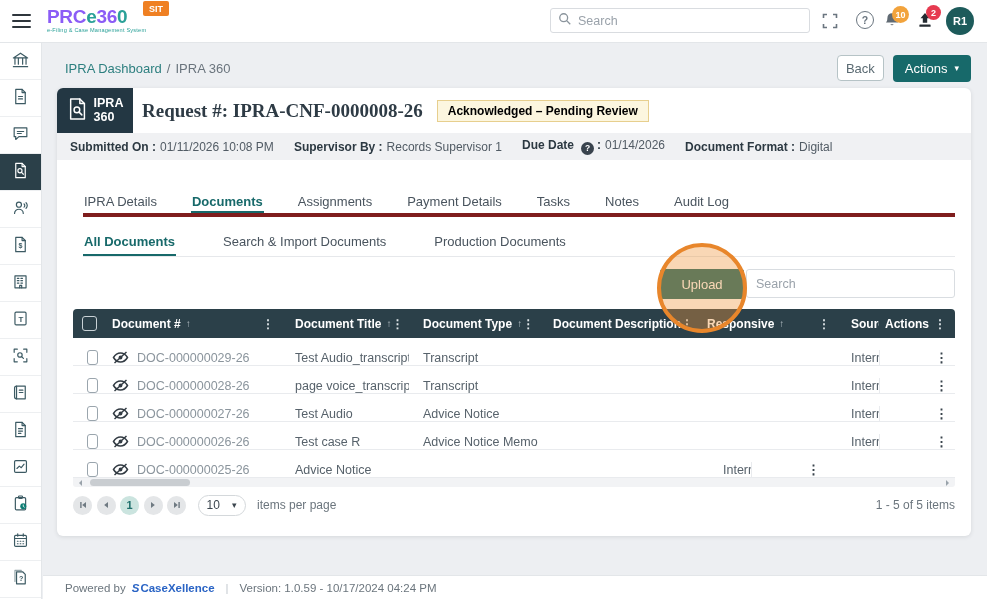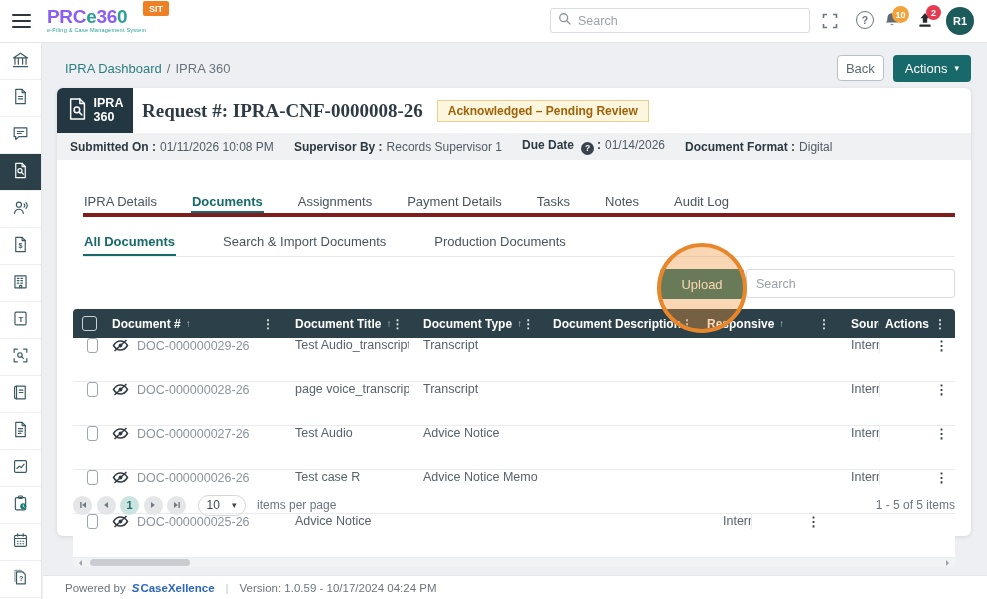--- a/index.html
+++ b/index.html
@@ -35,21 +35,21 @@
   .crumb-cur{color:#6a747d}
   .btn-back{margin-left:auto;width:47px;height:26px;background:#fff;border:1px solid #b6c3c6;border-radius:4px;color:#5a6a72;font-size:13px;display:flex;align-items:center;justify-content:center;cursor:pointer}
   .btn-actions{margin-left:9px;height:27px;background:#17696a;border-radius:4px;color:#fff;font-size:13px;padding:0 12px;display:flex;align-items:center;gap:7px;cursor:pointer}
   .caret{font-size:9px;line-height:1}
   
   .card{position:absolute;left:14px;right:16px;top:45px;height:448px;background:#fff;border-radius:6px;box-shadow:0 1px 4px rgba(40,50,60,.12)}
   .card-head{height:45px;display:flex;align-items:center}
   .ipra-badge{width:76px;height:45px;background:#233743;border-radius:6px 0 0 0;display:flex;align-items:center;justify-content:center;gap:5px;color:#fff;flex:none}
   .ipra-badge .txt{font-size:12.5px;font-weight:700;line-height:1.1}
   .req-title{margin-left:9px;font-family:"Liberation Serif",serif;font-weight:700;font-size:19px;color:#2e3b45;white-space:nowrap}
-  .status-badge{margin-left:14px;background:#fcf6df;border:1px solid #e7cf8e;border-radius:0;color:#a16207;font-size:12px;font-weight:700;padding:3px 10px;white-space:nowrap}
+  .status-badge{margin-left:14px;background:#fcf6df;border:1px solid #e7cf8e;border-radius:0;color:#000000;font-size:12px;font-weight:700;padding:3px 10px;white-space:nowrap}
   .meta{position:absolute;left:0;right:0;top:45px;height:27px;background:#f0f1f3;display:flex;align-items:center;gap:20px;padding-left:13px;font-size:12px;color:#515b64;white-space:nowrap}
   .meta .lab{font-weight:700;color:#2c3942;margin-right:4px}
   .qmini{display:inline-flex;width:13px;height:13px;border-radius:50%;background:#39434d;color:#fff;font-size:8.5px;font-weight:700;align-items:center;justify-content:center;margin:0 3px;vertical-align:-2px;cursor:pointer}
   
   .tabs{position:absolute;left:26px;right:16px;top:100px;height:29px;display:flex;gap:33px;border-bottom:4px solid #7f1d1d;font-size:13px;color:#49545e}
   .tab{padding:6px 1px 0;cursor:pointer}
   .tab.active{color:#17696a;font-weight:700;border-bottom:2px solid #17696a}
   .subtabs{position:absolute;left:26px;right:16px;top:140px;height:29px;display:flex;gap:46px;border-bottom:1px solid #e6e8eb;font-size:13px;color:#49545e}
   .subtabs .tab.active{color:#17696a}
   
@@ -62,21 +62,21 @@
   .thead{display:flex;height:29px;background:#2b4049;border-radius:4px 4px 0 0;color:#fff;align-items:stretch;font-size:12px;font-weight:700}
   .hc{display:flex;align-items:center;justify-content:space-between;padding:0 7px 0 14px;overflow:hidden;white-space:nowrap}
   .hl{display:flex;align-items:center}
   .sort{color:#b7c2c7;font-size:10px;margin-left:5px;font-weight:400}
   .hmenu{color:#dfe5e8;cursor:pointer;font-weight:700}
   .c0{width:32px;flex:none;padding:0 0 0 9px;justify-content:flex-start}
   .c1{width:176px;flex:none}.c2{width:128px;flex:none}.c3{width:130px;flex:none}
   .c4{width:160px;flex:none}.c5{width:138px;flex:none}.c6{width:42px;flex:none;padding-right:0}
   .c7{width:76px;flex:none;padding:0 9px 0 6px}
   .hc.c1{padding-left:7px}.hc.c5{padding-left:8px}
-  .trow{display:flex;height:44px;align-items:flex-start;border-bottom:1px solid #e9ebee;background:#fff;color:#57626b}
+  .trow{display:flex;height:28px;align-items:flex-end;border-bottom:1px solid #e9ebee;background:#fff;color:#57626b}
   .bc{display:flex;align-items:center;padding:0 7px 0 14px;overflow:hidden;white-space:nowrap}
   .bc.c1{padding-left:7px;gap:8px}
   .bc.c7{justify-content:flex-end;border-left:1px solid #e9ebee}
   .docnum{color:#8b959d;cursor:pointer}
   .eyeoff{display:flex;cursor:pointer}
   .rmenu{color:#3a444d;font-weight:700;font-size:13px;cursor:pointer}
   .cb{appearance:none;-webkit-appearance:none;width:15px;height:15px;border:1.5px solid #9aa5ad;border-radius:3px;background:#fff;cursor:pointer}
   .cb.hd{border-color:#c9d2d6;background:transparent}
   .hscroll{height:9px;background:#f2f3f5;position:relative;border-radius:0 0 3px 3px;display:flex;align-items:center;justify-content:space-between;padding:0 3px}
   .hthumb{position:absolute;left:17px;width:100px;height:7px;background:#c9cdd1;border-radius:4px;cursor:pointer}

